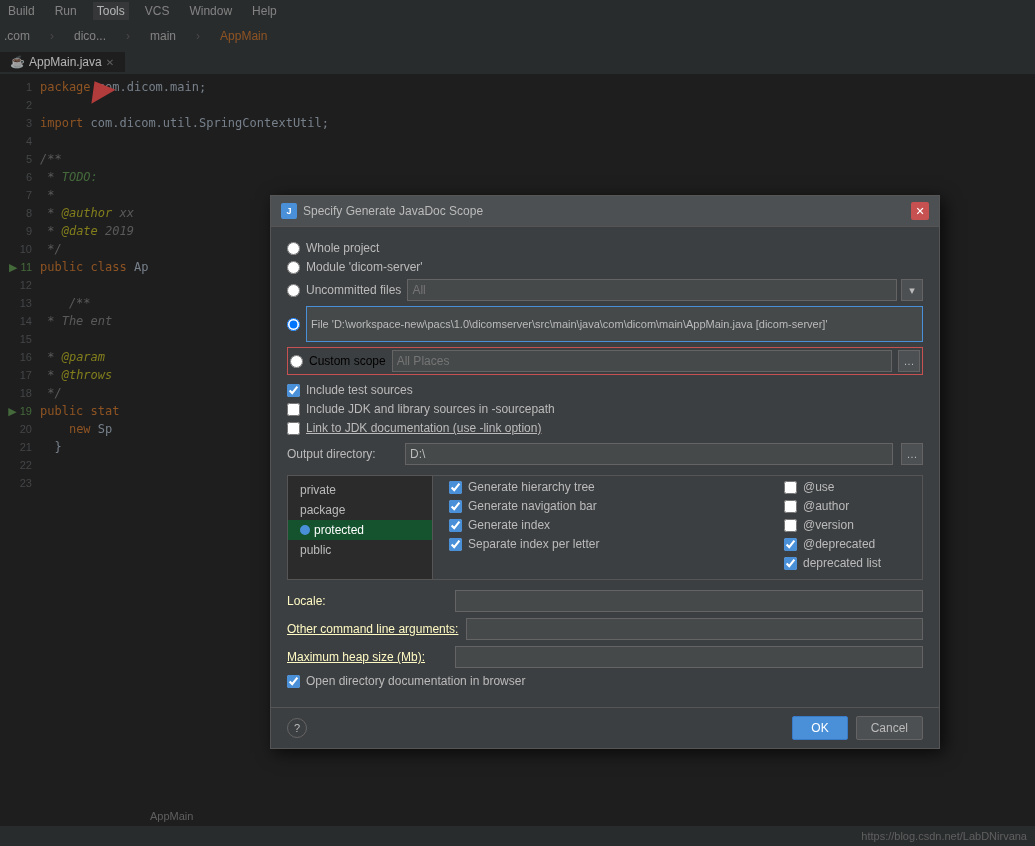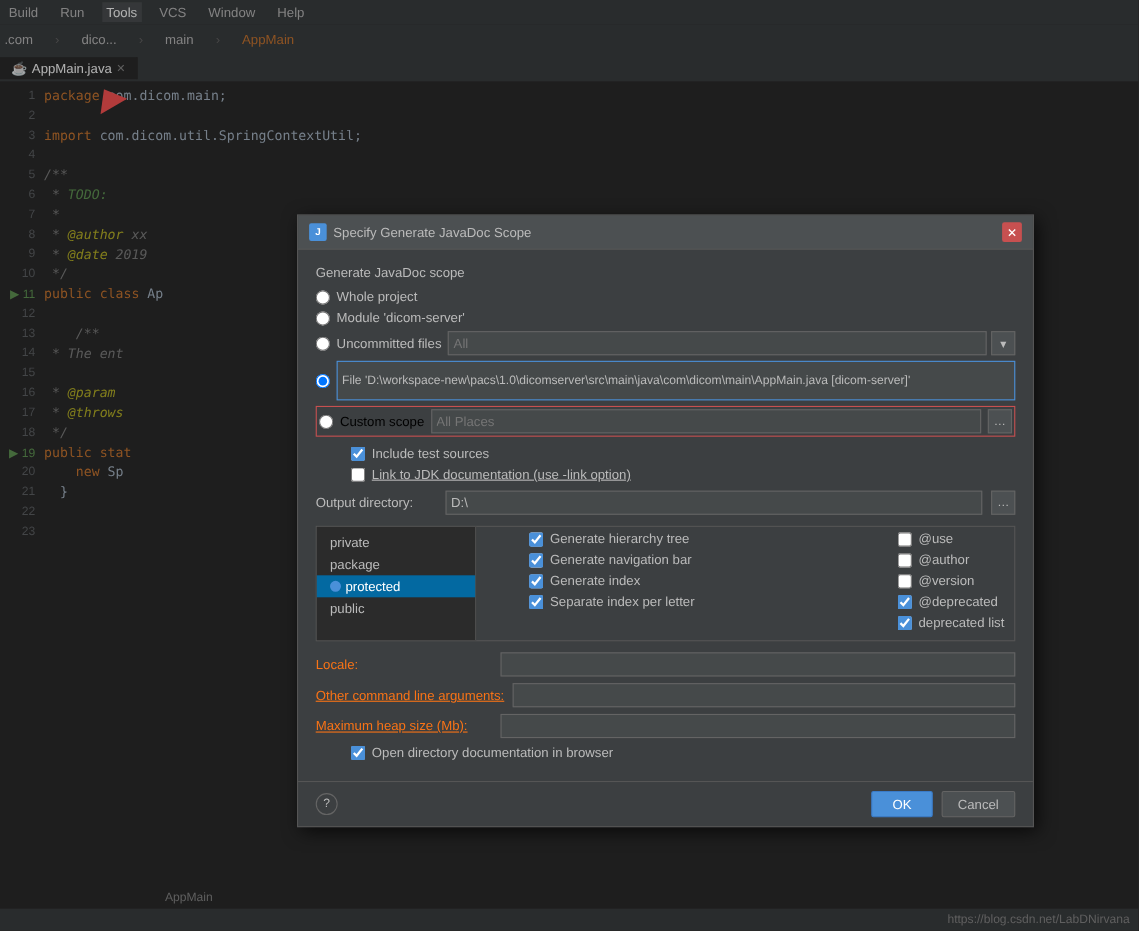--- a/index.html
+++ b/index.html
@@ -272,21 +272,20 @@
       font-size: 12px;
       padding: 2px 4px;
       height: 22px;
     }
 
     .checkbox-row {
       display: flex;
       align-items: center;
       gap: 6px;
       margin-bottom: 5px;
-      margin-left: 32px;
     }
     .checkbox-row input[type=checkbox] {
       accent-color: #4a90d9;
       cursor: pointer;
     }
     .checkbox-row label {
       color: #bbbbbb;
       font-size: 12px;
       cursor: pointer;
     }
@@ -329,21 +328,21 @@
       padding: 4px 0;
       background: #2b2b2b;
     }
     .scope-item {
       padding: 3px 12px;
       color: #bbbbbb;
       font-size: 12px;
       cursor: pointer;
     }
     .scope-item.selected {
-      background: #0369a1;
+      background: #14532d;
       color: #ffffff;
     }
     .scope-item.has-radio {
       display: flex;
       align-items: center;
       gap: 4px;
     }
 
     .options-right {
       flex: 1;
@@ -360,21 +359,21 @@
       width: 130px;
     }
 
     .form-row {
       display: flex;
       align-items: center;
       gap: 8px;
       margin-bottom: 6px;
     }
     .form-label {
-      color: #f97316;
+      color: #fef9c3;
       font-size: 12px;
       min-width: 160px;
     }
     .form-label.underline {
       text-decoration: underline;
     }
     .form-input {
       flex: 1;
       background: #45494a;
       border: 1px solid #646464;
@@ -583,21 +582,20 @@
   <div class="dialog-title-bar">
     <div class="dialog-title">
       <span class="icon-javadoc">J</span>
       <span>Specify Generate JavaDoc Scope</span>
     </div>
     <button class="dialog-close-btn">✕</button>
   </div>
 
   <div class="dialog-body">
 
-    <div class="section-label">Generate JavaDoc scope</div>
 
     <div class="radio-row">
       <input type="radio" name="scope" id="r1" style="">
       <label for="r1">Whole project</label>
     </div>
 
     <div class="radio-row">
       <input type="radio" name="scope" id="r2" style="">
       <label for="r2">Module 'dicom-server'</label>
     </div>
@@ -619,20 +617,24 @@
     <div class="custom-scope-row">
       <input type="radio" name="scope" id="r5" style="">
       <label for="r5">Custom scope</label>
       <input class="scope-combo" type="text" placeholder="All Places" style="">
       <button class="combo-btn">…</button>
     </div>
 
     <div class="checkbox-row">
       <input type="checkbox" id="cb1" checked="" style="">
       <label for="cb1">Include test sources</label>
+    </div>
+    <div class="checkbox-row">
+      <input type="checkbox" id="cb2" style="">
+      <label for="cb2">Include JDK and library sources in -sourcepath</label>
     </div>
     <div class="checkbox-row" style="margin-bottom:8px;">
       <input type="checkbox" id="cb3" style="">
       <label for="cb3" class="underline">Link to JDK documentation (use -link option)</label>
     </div>
 
     <div class="output-row">
       <span class="output-label">Output directory:</span>
       <input class="output-input" type="text" value="D:\" style="">
       <button class="combo-btn">…</button>

